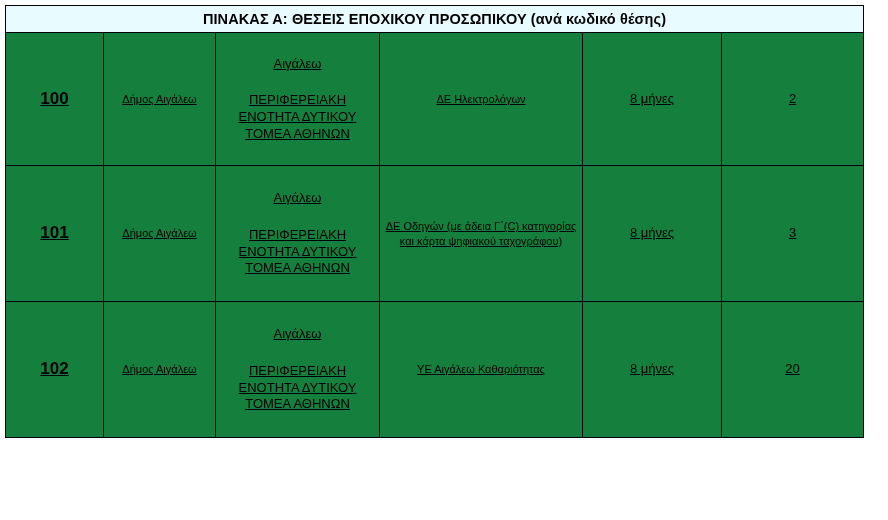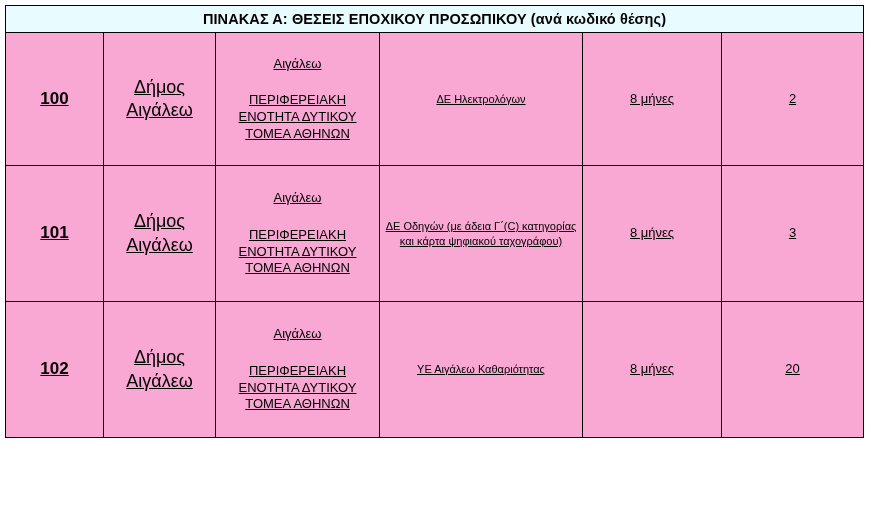--- a/index.html
+++ b/index.html
@@ -18,21 +18,21 @@
     position: relative;
     width: 888px;
     height: 520px;
     box-sizing: border-box;
   }
   table.jobs {
     border-collapse: collapse;
     table-layout: fixed;
     margin: 5px 0 0 5px;
     width: 858px;
-    background: #f9a8d4;
+    background: #15803d;
   }
   table.jobs th, table.jobs td {
     border: 1px solid #000000;
     vertical-align: middle;
     text-align: center;
     padding: 2px 4px;
     box-sizing: border-box;
   }
   
   tr.title-row th {
@@ -55,21 +55,21 @@
   tbody td {
     font-size: 13px;
     line-height: 1.3;
     text-decoration: underline;
   }
   td.code {
     font-weight: bold;
     font-size: 17px;
   }
   td.service {
-    font-size: 18px;
+    font-size: 11px;
   }
   td.seat {
     font-size: 13px;
     line-height: 1.28;
   }
   td.seat .city {
     display: block;
     margin-bottom: 14px;
   }
   td.seat .unit {

